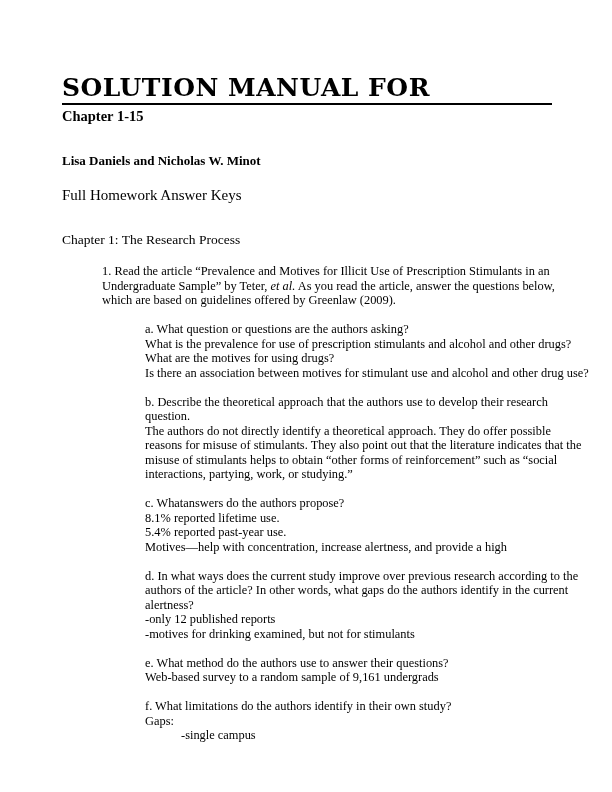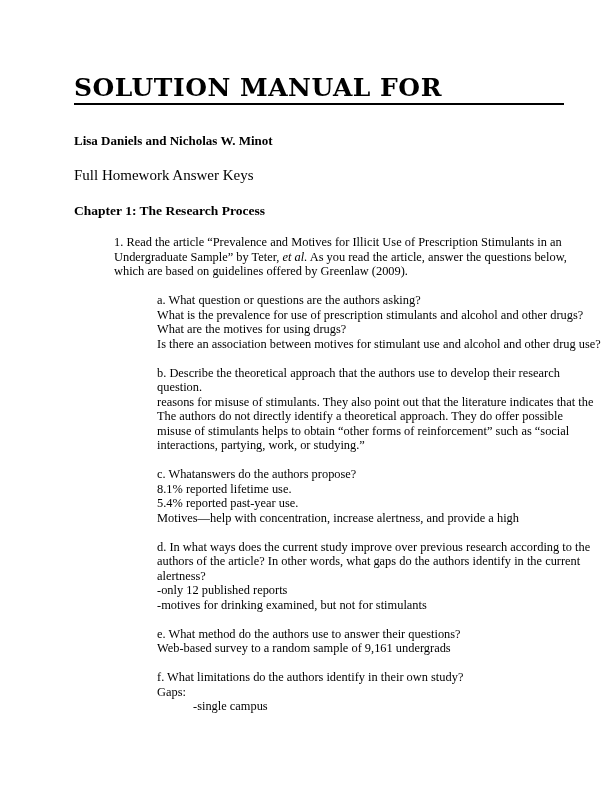--- a/index.html
+++ b/index.html
@@ -12,21 +12,21 @@
     width: 612px;
     height: 792px;
     margin: 0 auto;
     background: #ffffff;
     color: #000000;
     font-family: "Liberation Serif", serif;
     overflow: hidden;
   }
   .content {
     position: absolute;
-    left: 74px;
+    left: 62px;
     top: 76px;
     width: 490px;
   }
   .series-title {
     font-family: "DejaVu Serif", serif;
     font-weight: 700;
     font-size: 25px;
     line-height: 25px;
     letter-spacing: 0.5px;
     transform: scaleY(0.96);
@@ -64,22 +64,22 @@
     white-space: nowrap;
   }
   .answer-keys-heading {
     font-size: 15px;
     font-weight: 400;
     margin-top: 18px;
     white-space: nowrap;
   }
   .chapter-heading {
     font-size: 13.5px;
-    font-weight: 700;
-    margin-top: 19px;
+    font-weight: 400;
+    margin-top: 28px;
     white-space: nowrap;
   }
   .body-text {
     font-size: 12.4px;
     line-height: 14.5px;
     margin-top: 16px;
     margin-left: 40px;
   }
   .line { white-space: nowrap; }
   .answer-blocks { margin-left: 43px; }
@@ -91,20 +91,21 @@
 <body>
 
 <div class="page">
   <div class="content">
 
     <div class="series-title">SOLUTION MANUAL FOR</div>
 
 
     <hr class="header-rule">
 
+    <div class="chapter-range">Chapter 1-15</div>
 
     <div class="authors">Lisa Daniels and Nicholas W. Minot</div>
 
     <div class="answer-keys-heading">Full Homework Answer Keys</div>
 
     <div class="chapter-heading">Chapter 1: The Research Process</div>
 
     <div class="body-text">
       <div class="intro-paragraph">
           <div class="line"><span>1. Read the article “Prevalence and Motives for Illicit Use of Prescription Stimulants in an</span></div>
@@ -115,22 +116,22 @@
       <div class="answer-blocks">
           <div class="answer-block">
             <div class="line">a. What question or questions are the authors asking?</div>
             <div class="line">What is the prevalence for use of prescription stimulants and alcohol and other drugs?</div>
             <div class="line">What are the motives for using drugs?</div>
             <div class="line">Is there an association between motives for stimulant use and alcohol and other drug use?</div>
           </div>
           <div class="answer-block">
             <div class="line">b. Describe the theoretical approach that the authors use to develop their research</div>
             <div class="line">question.</div>
+            <div class="line">The authors do not directly identify a theoretical approach. They do offer possible</div>
             <div class="line">reasons for misuse of stimulants. They also point out that the literature indicates that the</div>
-            <div class="line">The authors do not directly identify a theoretical approach. They do offer possible</div>
             <div class="line">misuse of stimulants helps to obtain “other forms of reinforcement” such as “social</div>
             <div class="line">interactions, partying, work, or studying.”</div>
           </div>
           <div class="answer-block">
             <div class="line">c. Whatanswers do the authors propose?</div>
             <div class="line">8.1% reported lifetime use.</div>
             <div class="line">5.4% reported past-year use.</div>
             <div class="line">Motives—help with concentration, increase alertness, and provide a high</div>
           </div>
           <div class="answer-block">

